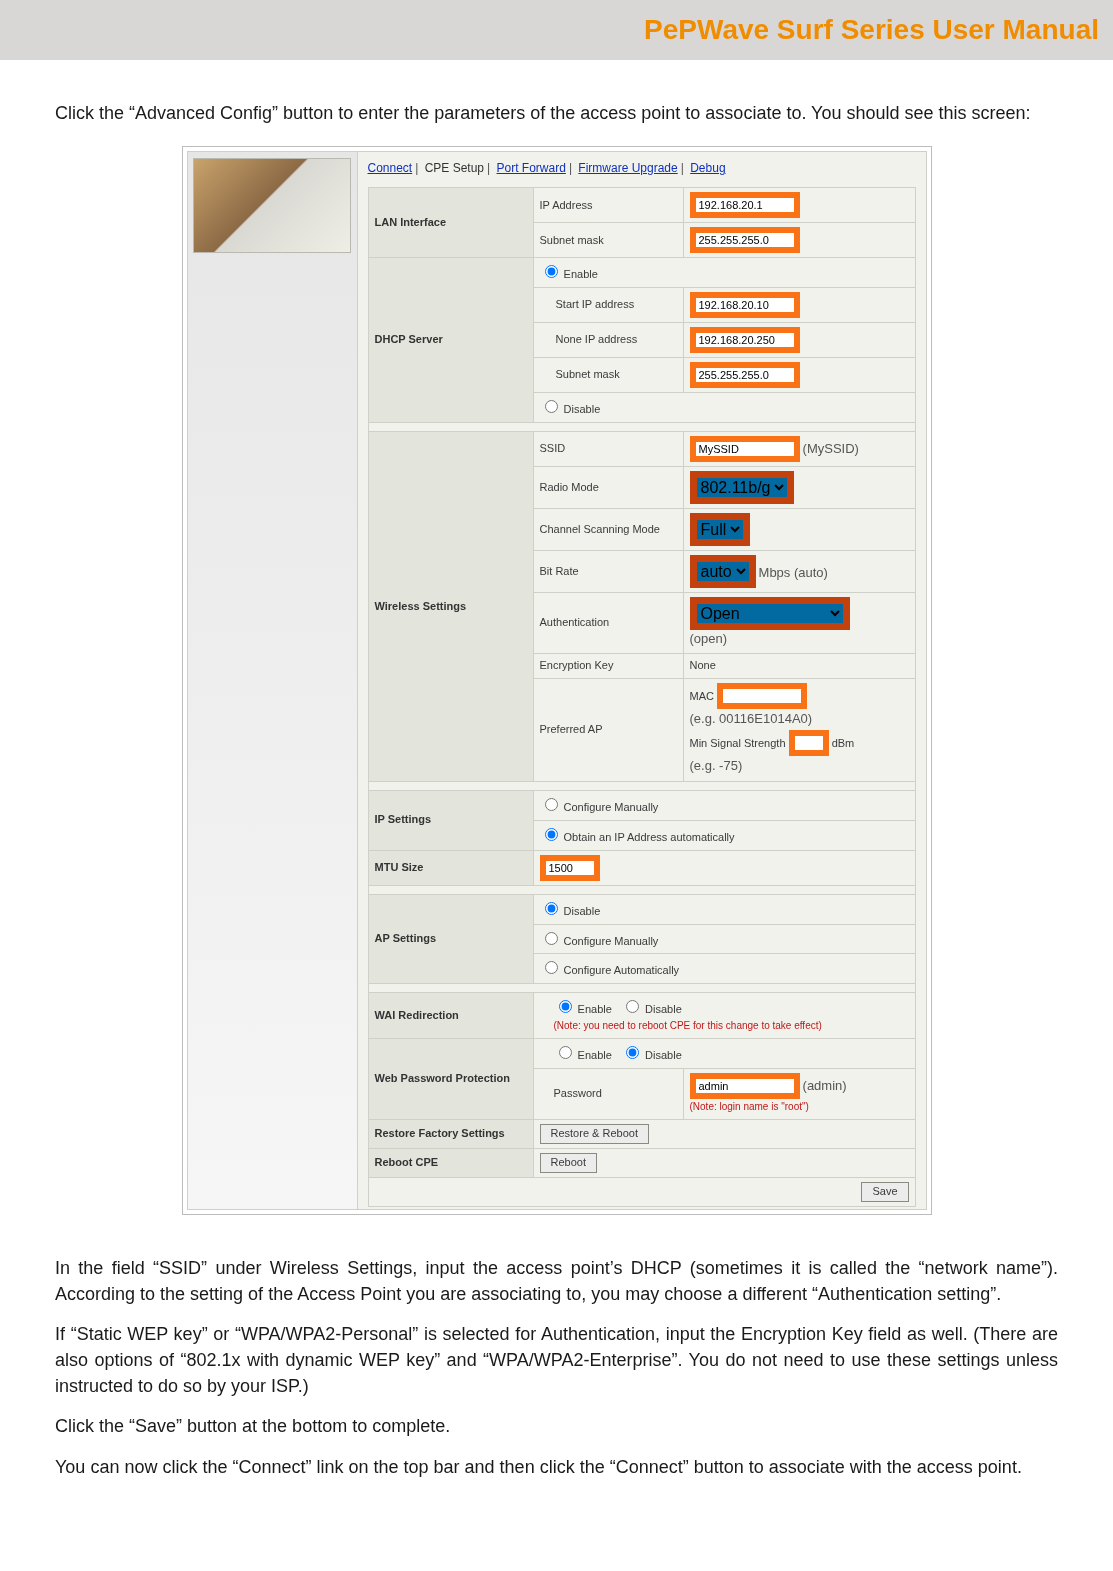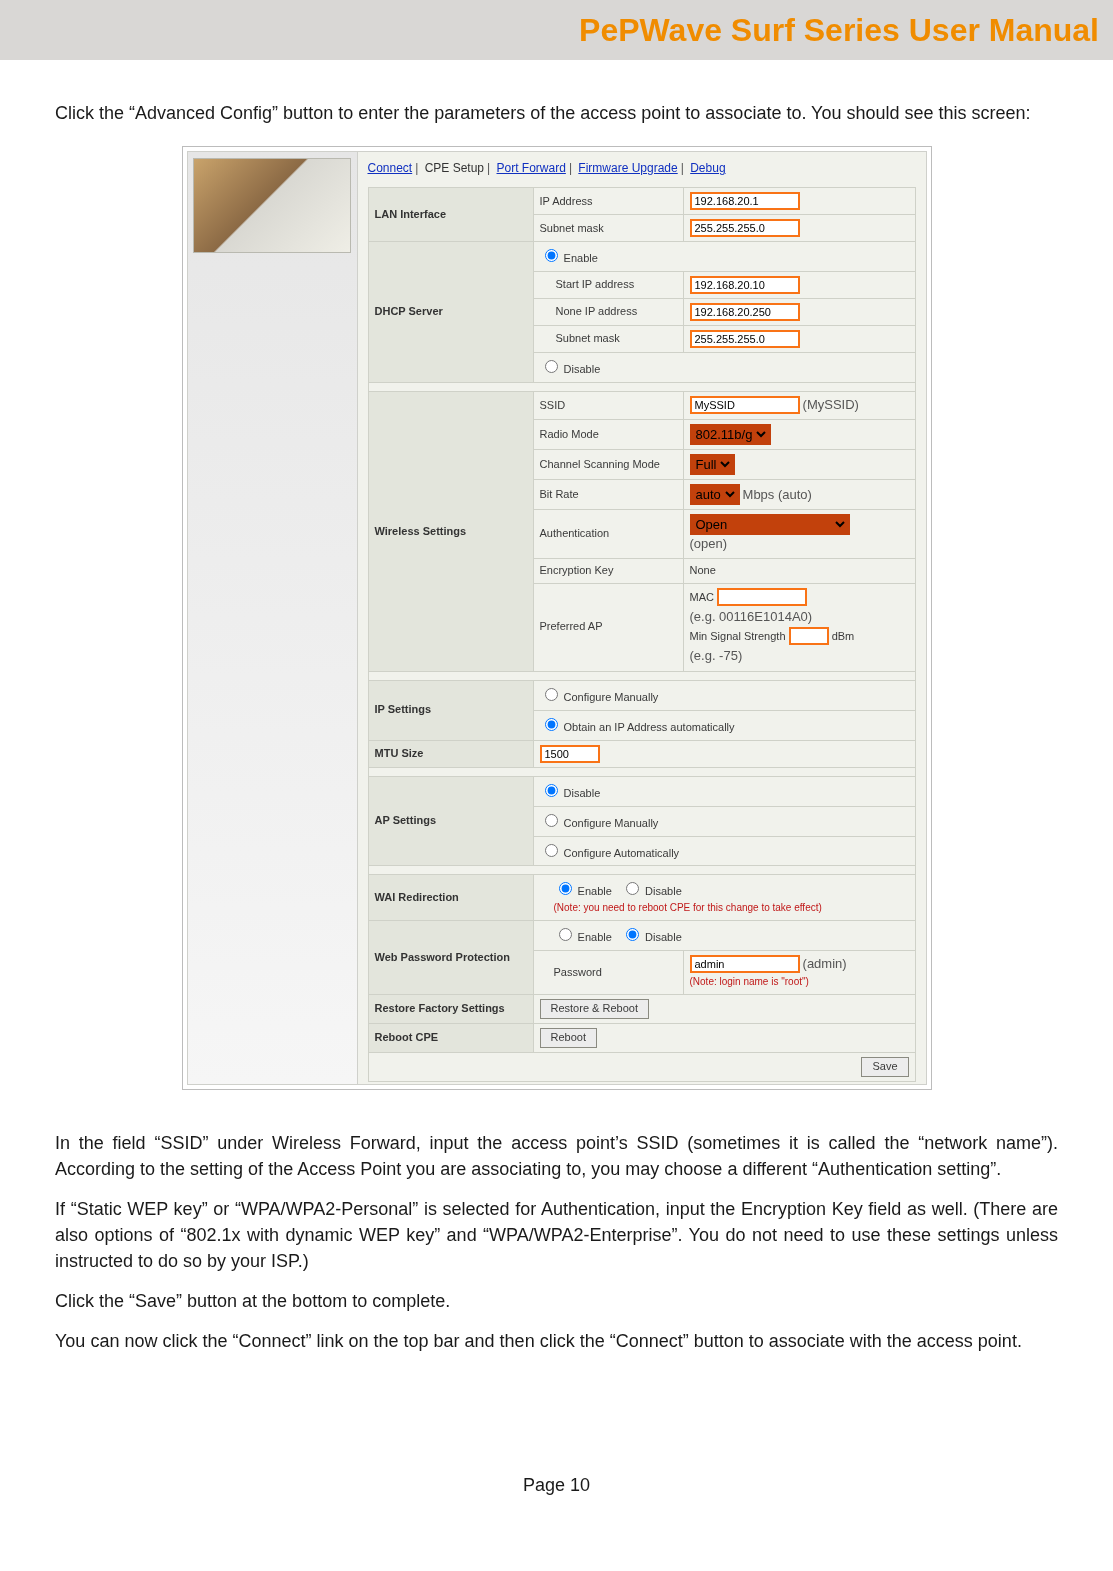--- a/index.html
+++ b/index.html
@@ -34,21 +34,21 @@
     padding-left:8px;
   }
   .doc-header .logo-box svg{height:48px;}
   .doc-header .title-box{
     flex:1;
     background:var(--header-grey);
     display:flex;
     align-items:center;
     justify-content:flex-end;
     padding-right:14px;
-    font-size:32px;
+    font-size:28px;
     font-weight:bold;
     color:var(--accent);
   }
   
   .doc-body{
     padding:40px 55px 0 55px;
     font-size:18px;
     line-height:1.45;
   }
   .doc-body p{margin:0 0 14px 0; text-align:justify;}
@@ -111,24 +111,24 @@
     margin-top:35px;
   }
   table.cfg td.section{
     background:var(--panel-head);
     font-weight:bold;
     color:#333;
     width:165px;
   }
   table.cfg td.label{width:150px;}
   table.cfg td.val input[type=text]{
-    width:110px;font-size:11px;border:2px solid #f97316;padding:1px 3px;background:#fff;
+    width:110px;font-size:11px;border:6px solid #f97316;padding:1px 3px;background:#fff;
   }
   table.cfg td.val input.sm{width:60px;}
-  table.cfg td.val select{font-size:13px;border:2px solid #c2410c;background:#c2410c;}
+  table.cfg td.val select{font-size:16px;border:7px solid #c2410c;background:#0369a1;}
   .spacer td{height:6px;border:none;background:transparent;padding:0;}
   .note-red{color:#c01818;font-size:10px;}
   .hint{color:#555;font-size:13px;}
   .btns{display:inline-block;border:1px solid #8a8a80;background:#ececec;font-size:11px;padding:1px 10px;}
   .save-row{text-align:right;padding:6px 4px;}
 </style>
 </head>
 <body>
 
 <div class="doc-header">
@@ -346,19 +346,19 @@
             <td colspan="3" class="save-row" style="background:var(--panel-row);border-top:1px solid var(--cell-border)">
               <span class="btns">Save</span>
             </td>
           </tr>
         </tbody>
           </table>
       </div>
     </div>
   </div>
 
-  <p>In the field “SSID” under Wireless Forward, input the access point’s SSID (sometimes it is called the “network name”).  According to the setting of the Access Point you are associating to, you may choose a different “Authentication setting”.</p>
+  <p>In the field “SSID” under Wireless Settings, input the access point’s DHCP (sometimes it is called the “network name”).  According to the setting of the Access Point you are associating to, you may choose a different “Authentication setting”.</p>
   <p>If “Static WEP key” or “WPA/WPA2-Personal” is selected for Authentication, input the Encryption Key field as well. (There are also options of “802.1x with dynamic WEP key” and “WPA/WPA2-Enterprise”.  You do not need to use these settings unless instructed to do so by your ISP.)</p>
   <p>Click the “Save” button at the bottom to complete.</p>
   <p>You can now click the “Connect” link on the top bar and then click the “Connect” button to associate with the access point.</p>
 </div>
 
 <div class="footer">Page 10</div>
 
 </body></html>

